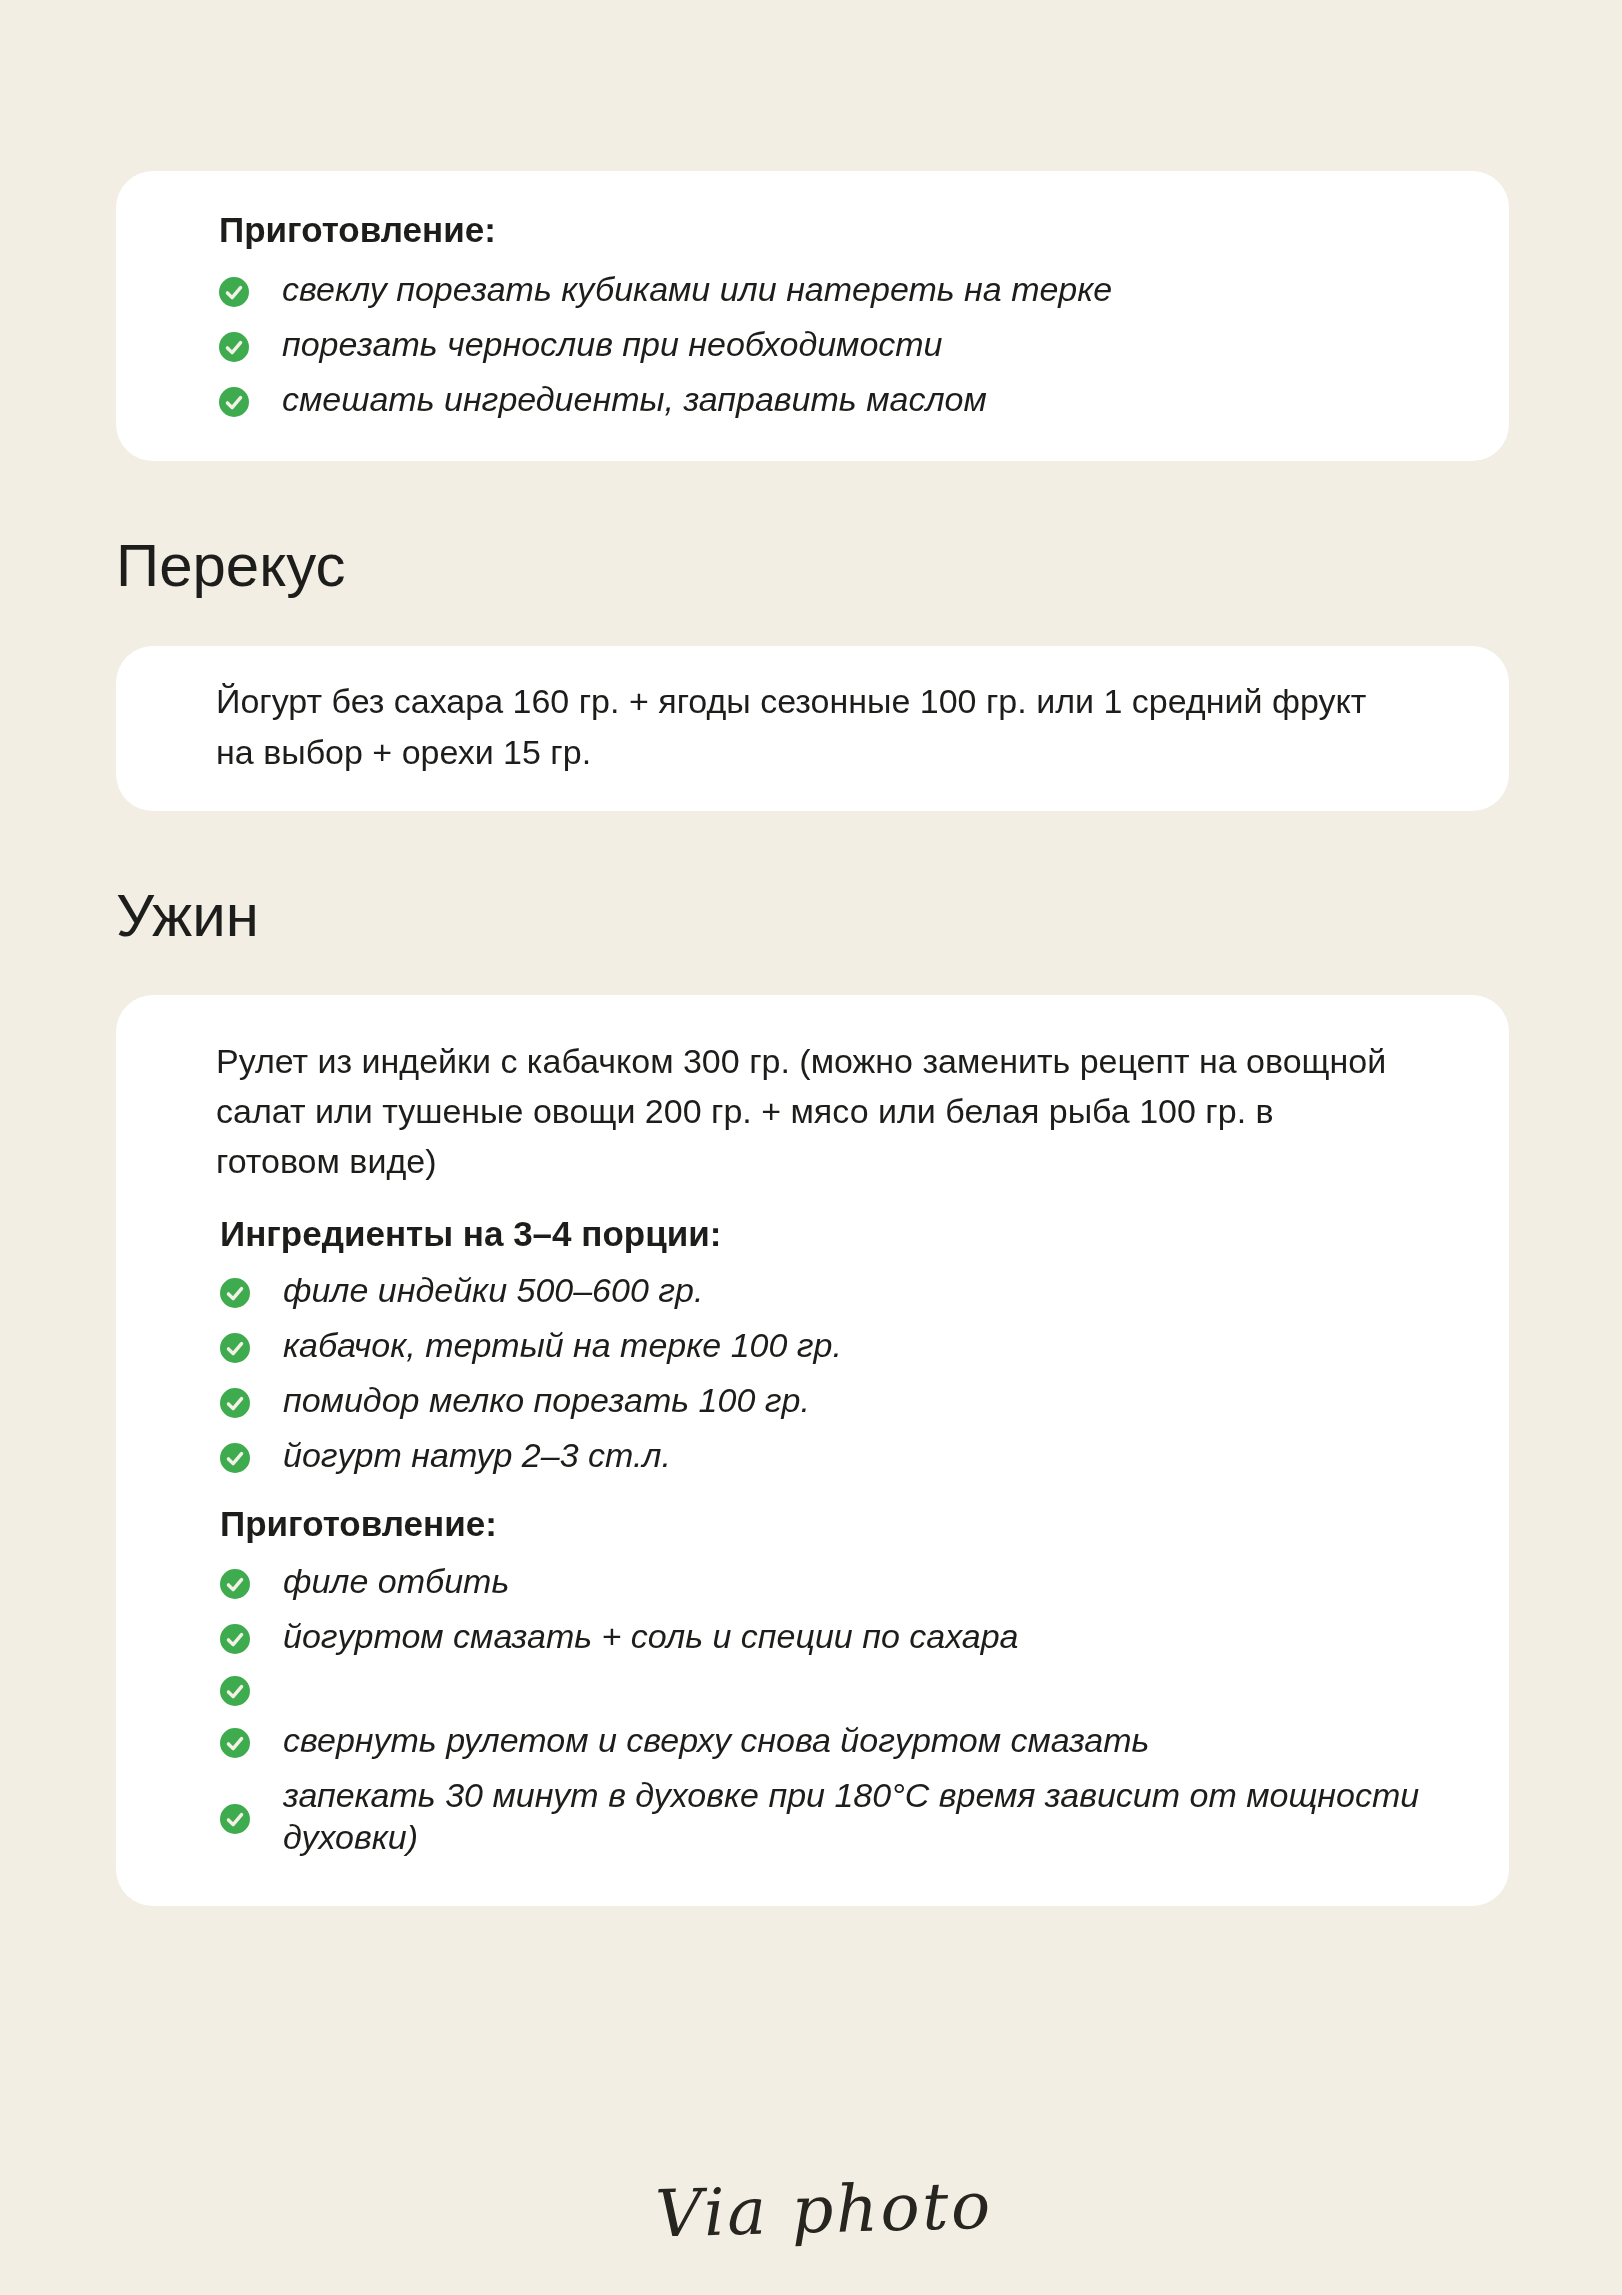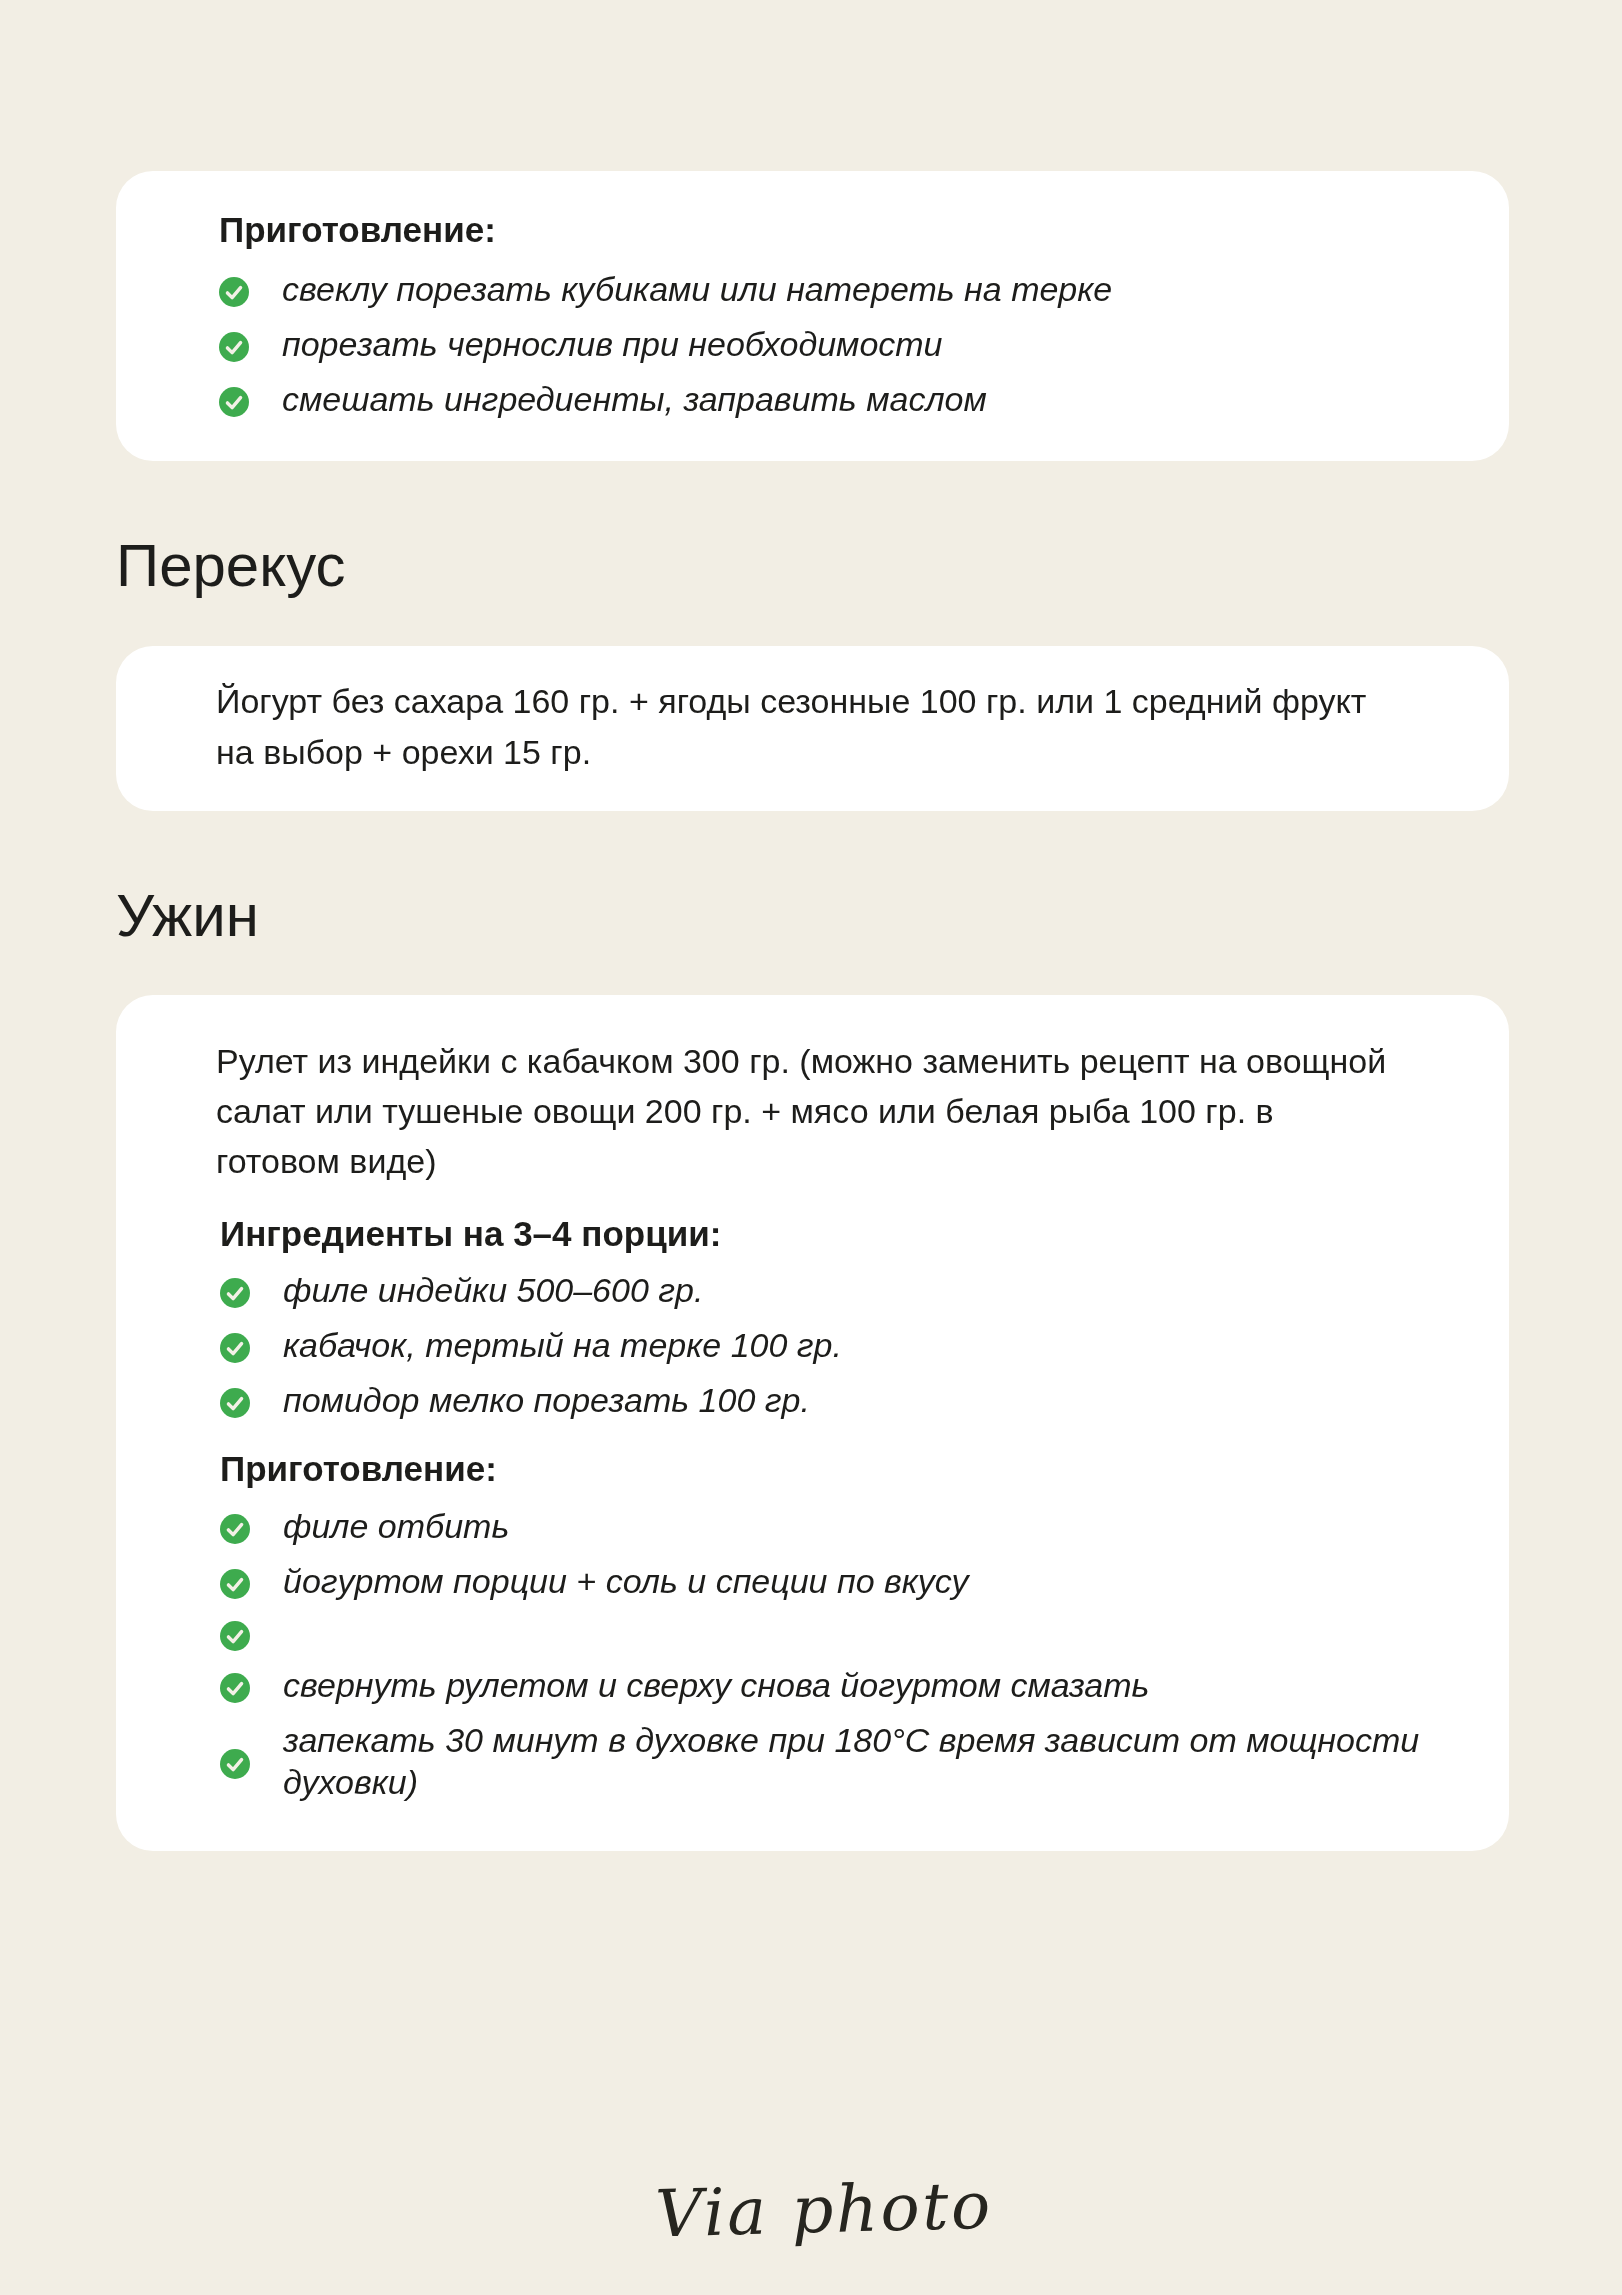--- a/index.html
+++ b/index.html
@@ -156,37 +156,44 @@
               </svg>
             <span class="item-text">кабачок, тертый на терке 100 гр.</span>
           </li>
           <li class="row">
             <svg class="check-icon" viewBox="0 0 48 48" aria-hidden="true">
                 <circle cx="24" cy="24" r="24"></circle>
                 <path d="M13.5 25.5l7.5 7.5L34.5 17"></path>
               </svg>
             <span class="item-text">помидор мелко порезать 100 гр.</span>
           </li>
+          <li class="row">
+            <svg class="check-icon" viewBox="0 0 48 48" aria-hidden="true">
+                <circle cx="24" cy="24" r="24"></circle>
+                <path d="M13.5 25.5l7.5 7.5L34.5 17"></path>
+              </svg>
+            <span class="item-text">йогурт натур 2–3 ст.л.</span>
+          </li>
         </ul>
 
         <div class="card-heading sub-heading">Приготовление:</div>
         <ul class="checklist">
           <li class="row">
             <svg class="check-icon" viewBox="0 0 48 48" aria-hidden="true">
                 <circle cx="24" cy="24" r="24"></circle>
                 <path d="M13.5 25.5l7.5 7.5L34.5 17"></path>
               </svg>
             <span class="item-text">филе отбить</span>
           </li>
           <li class="row">
             <svg class="check-icon" viewBox="0 0 48 48" aria-hidden="true">
                 <circle cx="24" cy="24" r="24"></circle>
                 <path d="M13.5 25.5l7.5 7.5L34.5 17"></path>
               </svg>
-            <span class="item-text">йогуртом порции + соль и специи по вкусу</span>
+            <span class="item-text">йогуртом смазать + соль и специи по сахара</span>
           </li>
           <li class="row">
             <svg class="check-icon" viewBox="0 0 48 48" aria-hidden="true">
                 <circle cx="24" cy="24" r="24"></circle>
                 <path d="M13.5 25.5l7.5 7.5L34.5 17"></path>
               </svg>
           </li>
           <li class="row">
             <svg class="check-icon" viewBox="0 0 48 48" aria-hidden="true">
                 <circle cx="24" cy="24" r="24"></circle>

